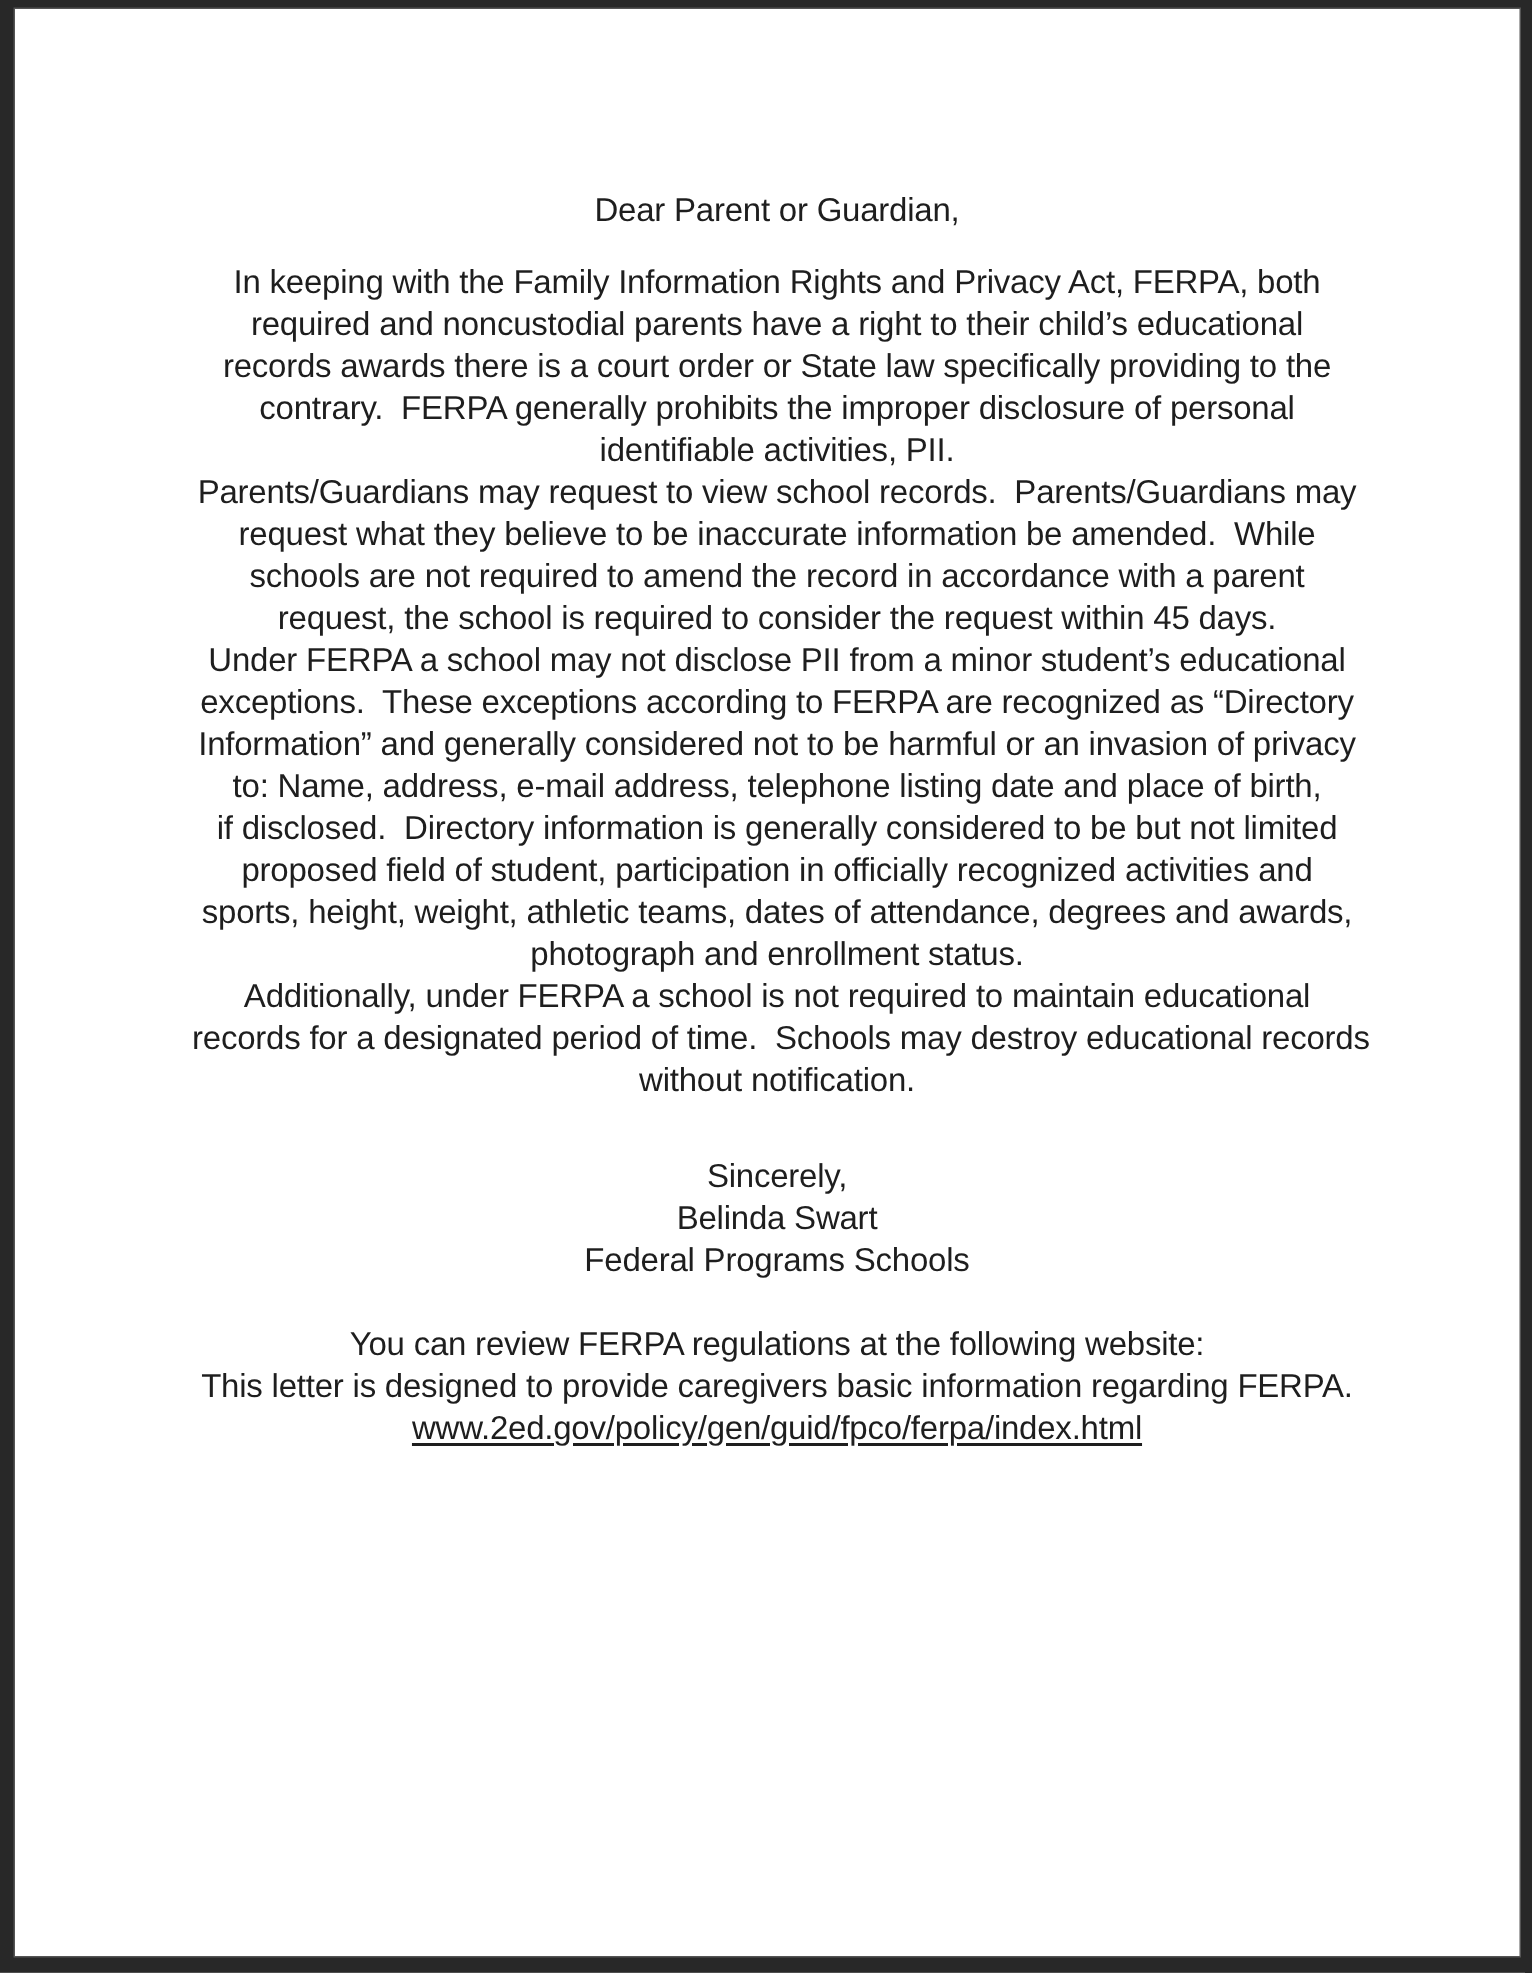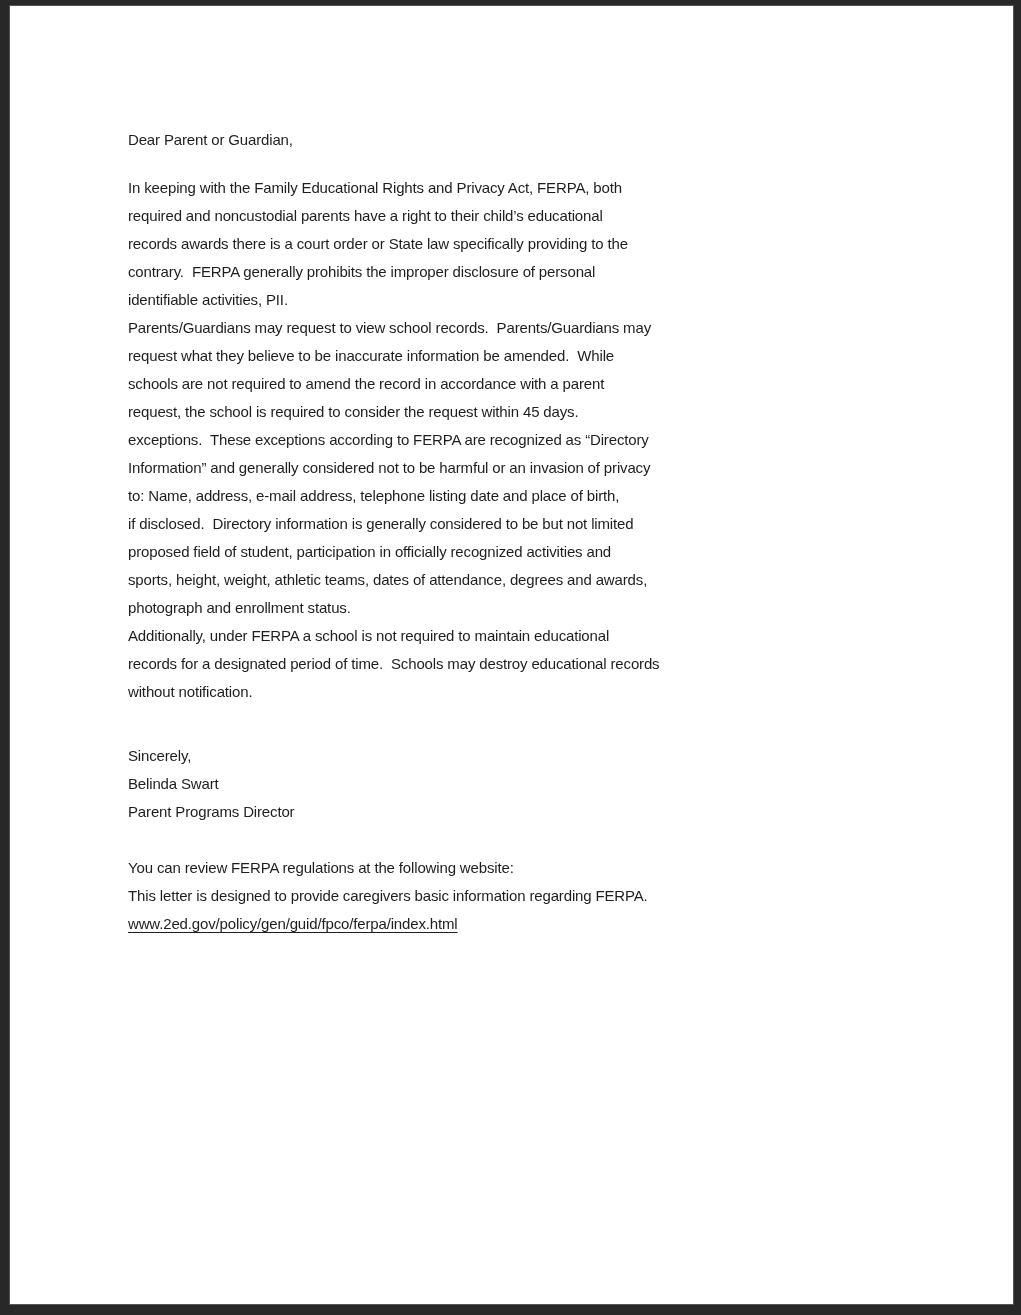--- a/index.html
+++ b/index.html
@@ -24,24 +24,25 @@
       height: 1298px;
       background: #ffffff;
       box-shadow: 0 0 0 1px #555;
     }
     .content {
       position: absolute;
       left: 118px;
       top: 120px;
       width: 780px;
       font-family: "Liberation Sans", sans-serif;
-      font-size: 15px;
+      font-size: 22px;
       line-height: 28px;
       color: #1e1e1e;
       letter-spacing: -0.15px;
+      text-align: center;
     }
     .line {
       display: block;
       white-space: pre;
       height: 28px;
     }
     .gap {
       display: block;
       height: 20px;
     }
@@ -56,35 +57,36 @@
 <body>
 
 <div class="viewer">
   <div class="page">
     <div class="content">
 
       <span class="line">Dear Parent or Guardian,</span>
       <span class="gap"></span>
 
       <div>
-        <span class="line">In keeping with the Family Educational Rights and Privacy Act, FERPA, both</span>
+        <span class="line">In keeping with the Family Information Rights and Privacy Act, FERPA, both</span>
         <span class="line">required and noncustodial parents have a right to their child’s educational</span>
         <span class="line">records awards there is a court order or State law specifically providing to the</span>
         <span class="line">contrary.  FERPA generally prohibits the improper disclosure of personal</span>
         <span class="line">identifiable activities, PII.</span>
       </div>
 
       <div>
         <span class="line">Parents/Guardians may request to view school records.  Parents/Guardians may</span>
         <span class="line">request what they believe to be inaccurate information be amended.  While</span>
         <span class="line">schools are not required to amend the record in accordance with a parent</span>
         <span class="line">request, the school is required to consider the request within 45 days.</span>
       </div>
 
       <div>
+        <span class="line">Under FERPA a school may not disclose PII from a minor student’s educational</span>
         <span class="line">exceptions.  These exceptions according to FERPA are recognized as “Directory</span>
         <span class="line">Information” and generally considered not to be harmful or an invasion of privacy</span>
         <span class="line">to: Name, address, e-mail address, telephone listing date and place of birth,</span>
         <span class="line">if disclosed.  Directory information is generally considered to be but not limited</span>
         <span class="line">proposed field of student, participation in officially recognized activities and</span>
         <span class="line">sports, height, weight, athletic teams, dates of attendance, degrees and awards,</span>
         <span class="line">photograph and enrollment status.</span>
       </div>
 
       <div>
@@ -92,21 +94,21 @@
         <span class="line">records for a designated period of time.  Schools may destroy educational records</span>
         <span class="line">without notification.</span>
       </div>
 
       <span class="gap"></span>
       <span class="gap" style="height:16px"></span>
 
       <div>
         <span class="line">Sincerely,</span>
         <span class="line">Belinda Swart</span>
-        <span class="line">Parent Programs Director</span>
+        <span class="line">Federal Programs Schools</span>
       </div>
 
       <span class="gap"></span>
       <span class="gap" style="height:8px"></span>
 
       <div>
         <span class="line">You can review FERPA regulations at the following website:</span>
         <span class="line">This letter is designed to provide caregivers basic information regarding FERPA.</span>
         <span class="line"><a class="link">www.2ed.gov/policy/gen/guid/fpco/ferpa/index.html</a></span>
       </div>

